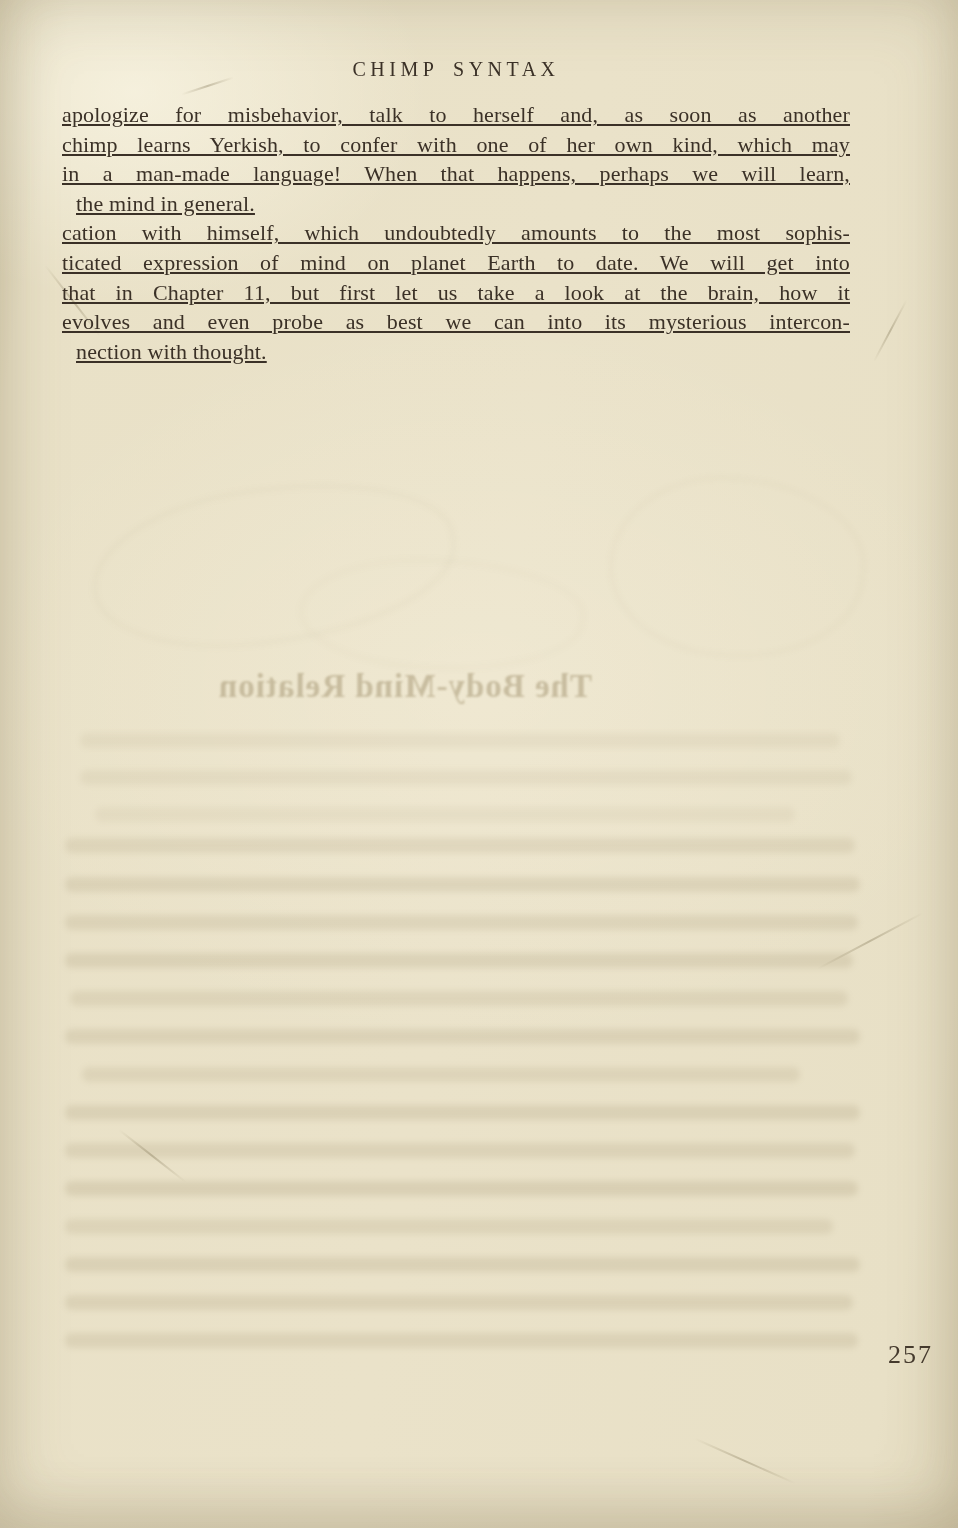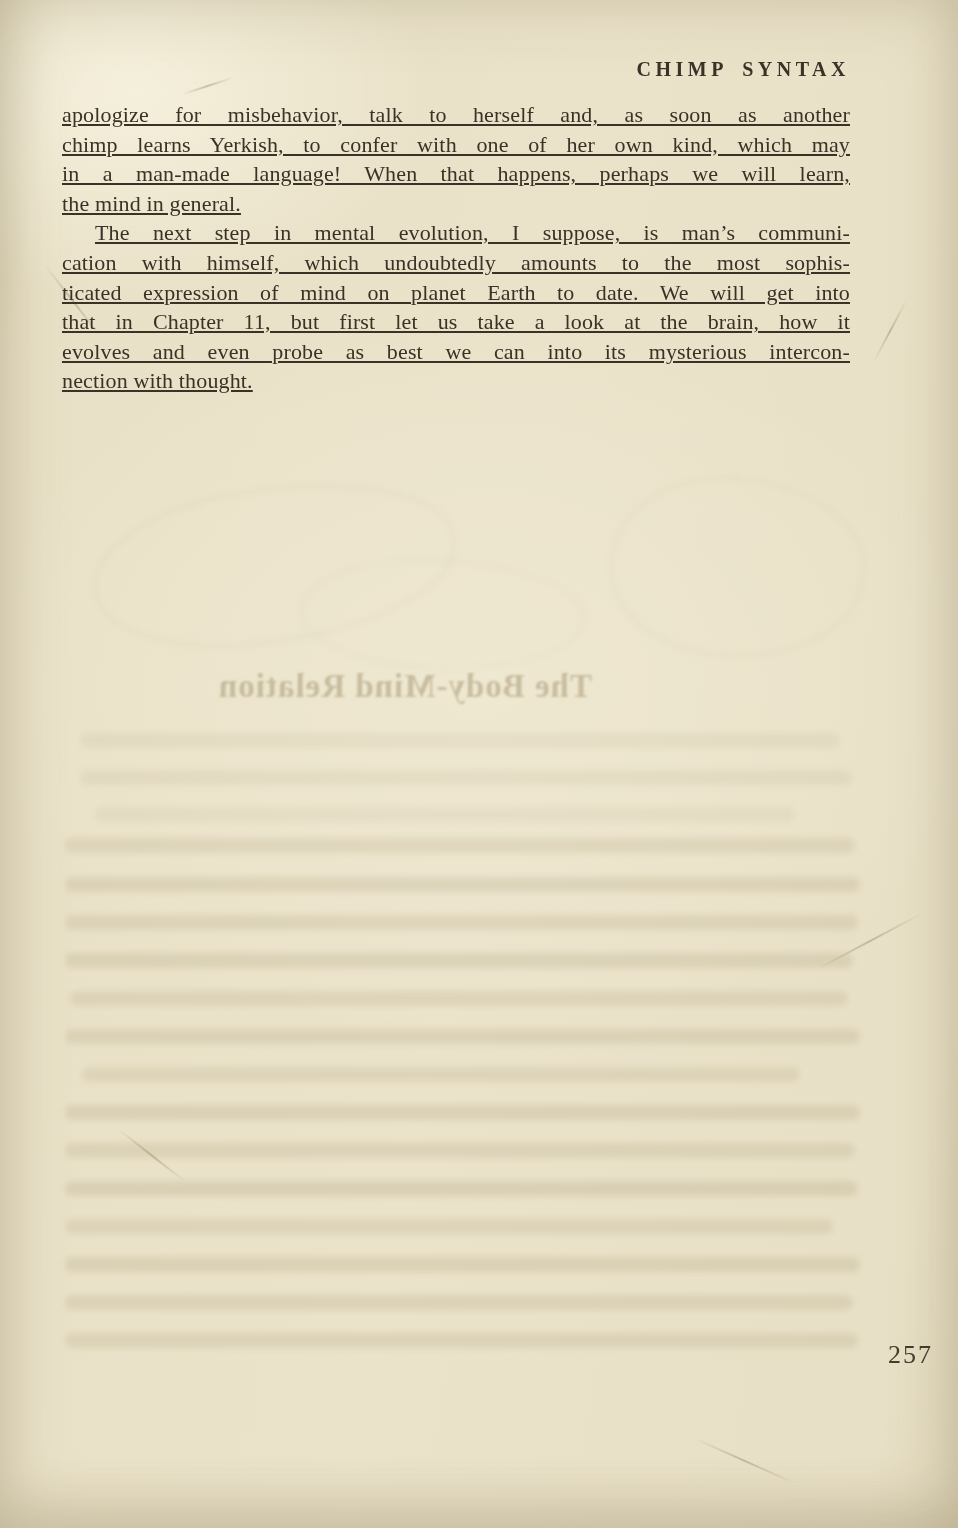--- a/index.html
+++ b/index.html
@@ -15,23 +15,23 @@
       linear-gradient(100deg, #ded5b8 0%, #e9e1c7 6%, #eae2c9 50%, #e8e0c6 92%, #e2d9bd 100%);
     box-shadow: inset 0 0 70px rgba(110,95,60,0.22), inset 0 -25px 45px rgba(110,95,60,0.14);
     font-family: "Liberation Serif", "DejaVu Serif", serif;
     color: var(--ink, #3b3127);
   }
 
   
   .running-head {
     position: absolute;
     top: 58px; left: 62px; width: 788px;
-    text-align: right;
+    text-align: center;
     font-size: 20px;
-    font-weight: 700;
+    font-weight: 400;
     letter-spacing: 4.5px;
     word-spacing: 6px;
     color: var(--ink, #3b3127);
   }
 
   
   .textcol {
     position: absolute;
     top: 100px; left: 62px; width: 788px;
     font-size: 22px;
@@ -40,20 +40,21 @@
     text-decoration: underline;
   }
   .line {
     text-align: justify;
     text-align-last: justify;
     white-space: normal;
   }
   .line.last {
     text-align: right;
     text-align-last: left;
+    margin-left: 14px;
   }
   .line.indent { text-indent: 33px; }
 
   
   .page-number {
     position: absolute;
     top: 1340px; left: 888px;
     font-size: 26px;
     letter-spacing: 2px;
     color: #453a2d;
@@ -135,21 +136,20 @@
   </div>
 
   <div class="textcol">
     <div>
       <div class="line">apologize for misbehavior, talk to herself and, as soon as another</div>
       <div class="line">chimp learns Yerkish, to confer with one of her own kind, which may</div>
       <div class="line">in a man-made language! When that happens, perhaps we will learn,</div>
       <div class="line last">the mind in general.</div>
     </div>
     <div>
-      <div class="line indent">The next step in mental evolution, I suppose, is man’s communi-</div>
       <div class="line">cation with himself, which undoubtedly amounts to the most sophis-</div>
       <div class="line">ticated expression of mind on planet Earth to date. We will get into</div>
       <div class="line">that in Chapter 11, but first let us take a look at the brain, how it</div>
       <div class="line">evolves and even probe as best we can into its mysterious intercon-</div>
       <div class="line last">nection with thought.</div>
     </div>
   </div>
 
   <div class="page-number">257</div>
 

